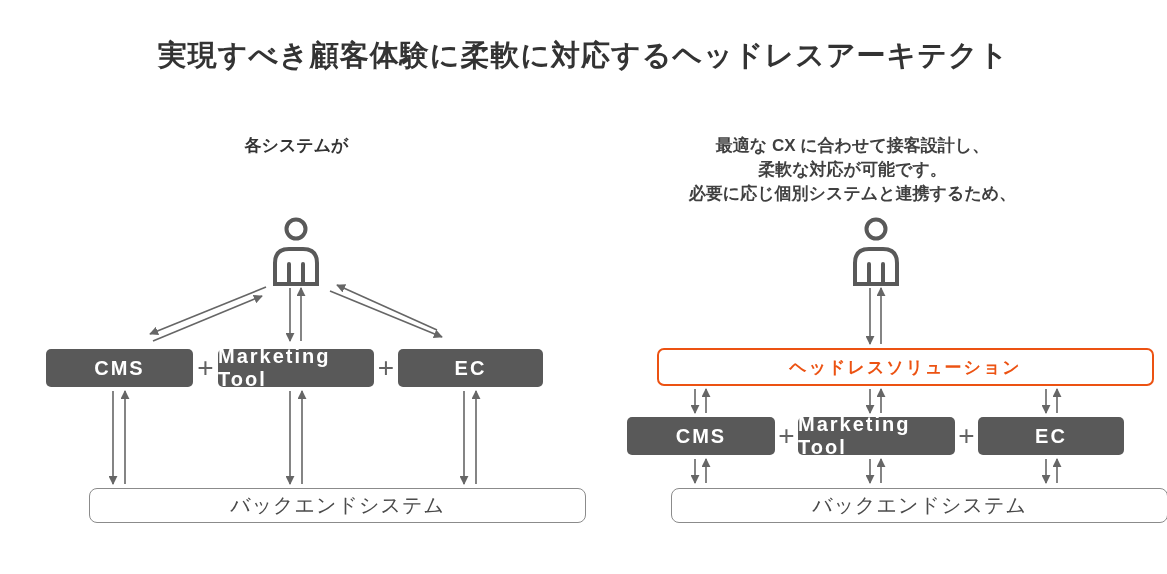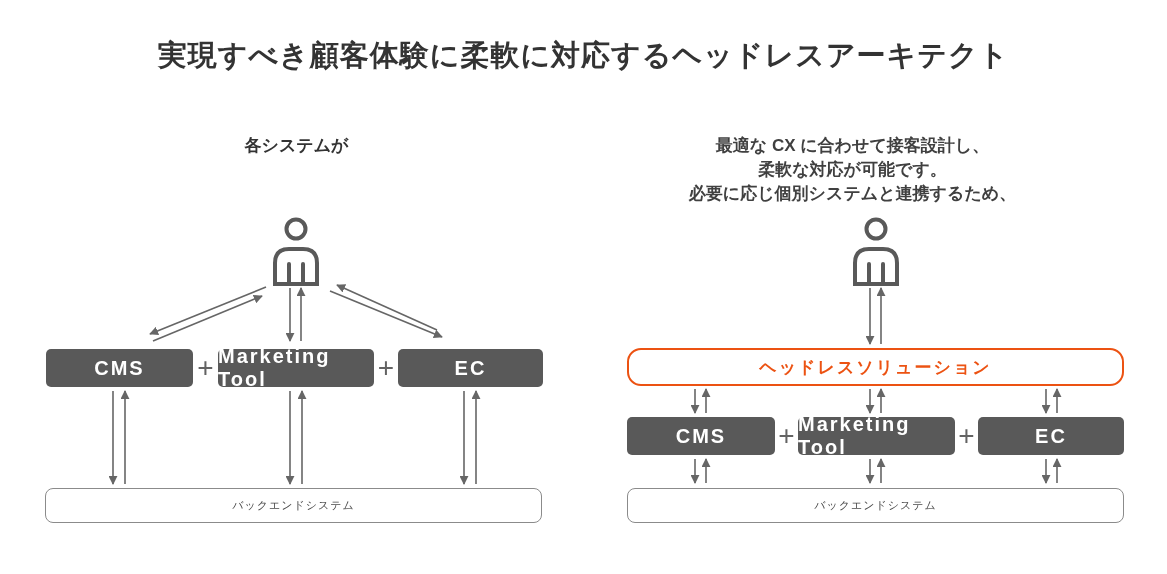--- a/index.html
+++ b/index.html
@@ -24,30 +24,30 @@
   .sysbox{
     position:absolute;height:38px;background:#595959;border-radius:5px;
     display:flex;align-items:center;justify-content:center;
     color:#ffffff;font-size:20px;font-weight:700;letter-spacing:2px;
   }
   .plus{
     position:absolute;height:38px;display:flex;align-items:center;justify-content:center;
     color:#636363;font-size:28px;font-weight:400;
   }
   .headless{
-    position:absolute;left:627px;top:348px;width:493px;height:34px;
-    background:#ffffff;border:2px solid #EC5212;border-radius:14px;
+    position:absolute;left:657px;top:348px;width:493px;height:34px;
+    background:#ffffff;border:2px solid #EC5212;border-radius:7px;
     display:flex;align-items:center;justify-content:center;
     color:#EC5212;font-size:17px;font-weight:700;letter-spacing:2px;text-align:right;
   }
   .backend{
     position:absolute;top:488px;width:495px;height:33px;
     background:#ffffff;border:1px solid #8b8b8b;border-radius:8px;
     display:flex;align-items:center;justify-content:center;
-    color:#4a4a4a;font-size:11px;letter-spacing:1px;
+    color:#4a4a4a;font-size:20px;letter-spacing:1px;margin-left:44px;
   }
   .backend.left{left:45px;}
   .backend.right{left:627px;}
   .arrows{position:absolute;left:0;top:0;width:1167px;height:574px;pointer-events:none;}
   .arrows line{stroke:#666666;stroke-width:1.6;}
 </style>
 </head>
 <body>
 
 <div class="canvas">

